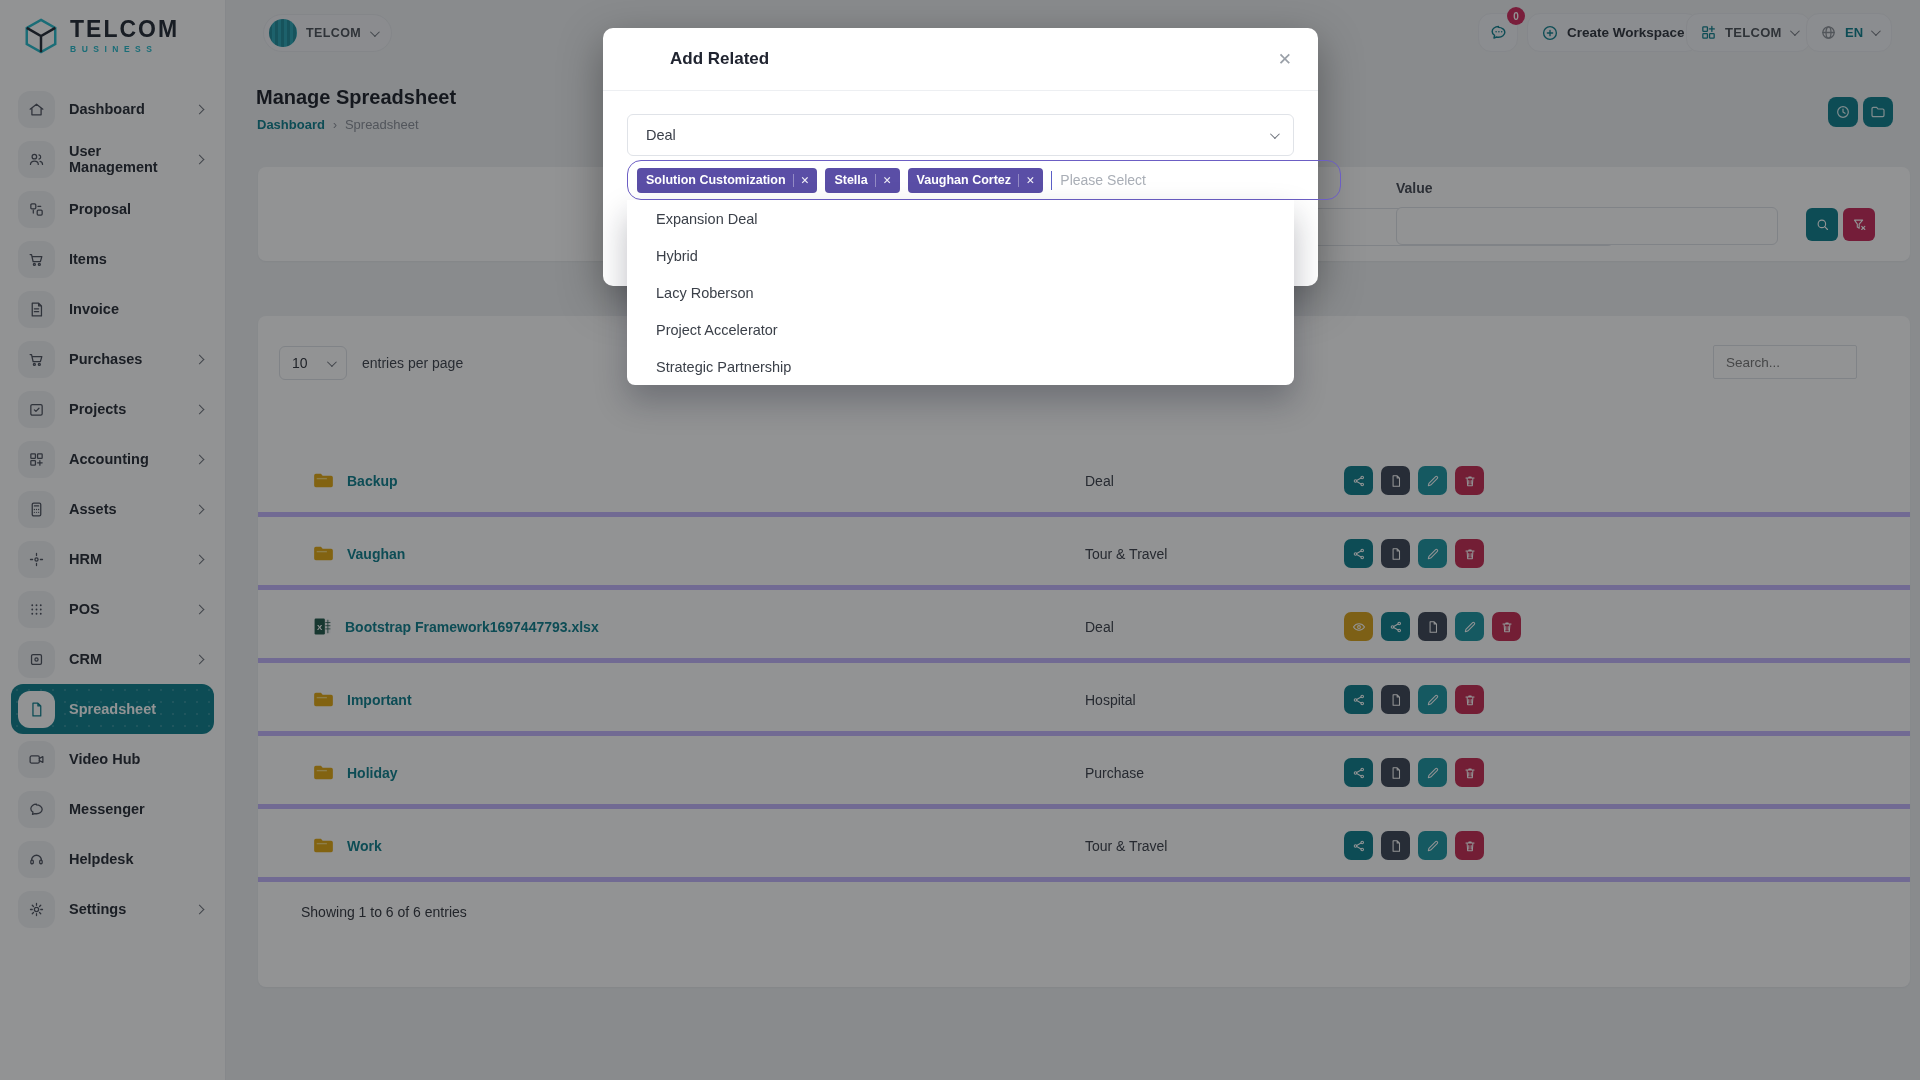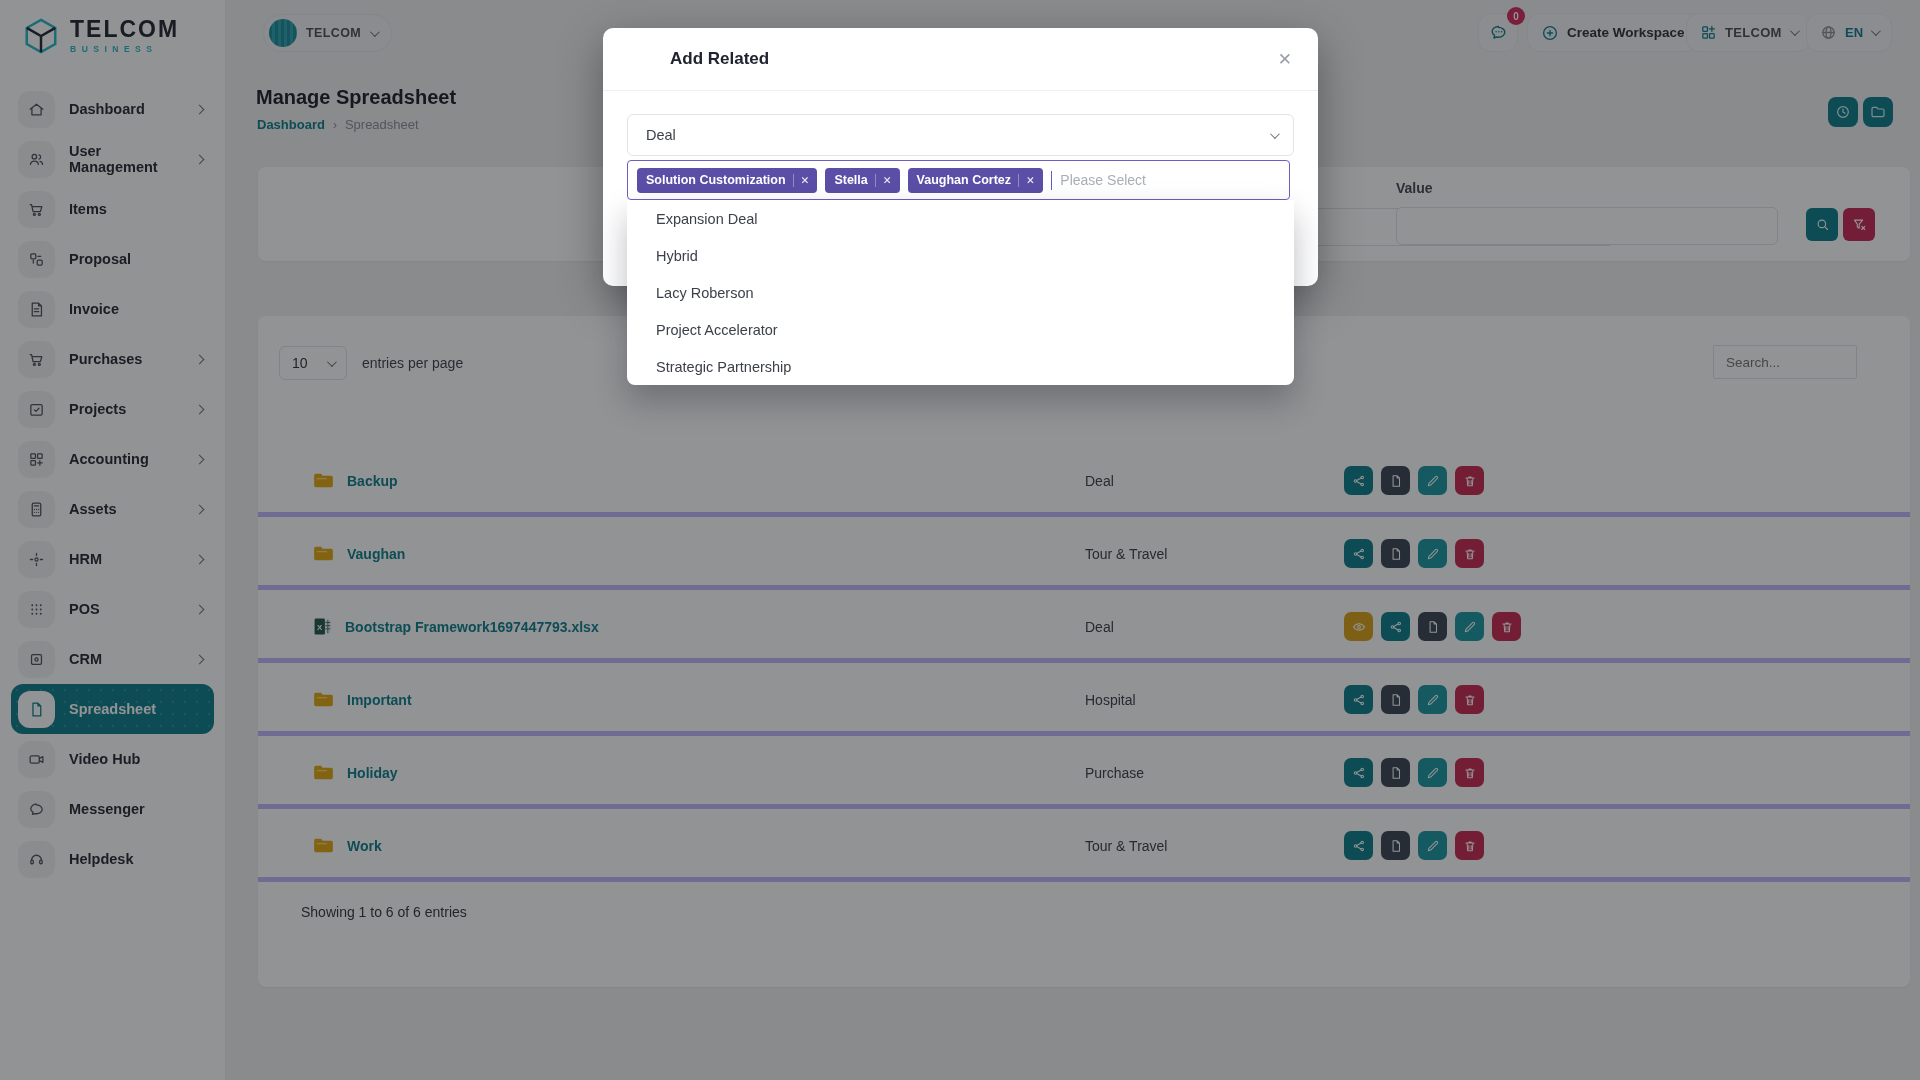--- a/index.html
+++ b/index.html
@@ -106,21 +106,21 @@
   .modal { position:absolute; left:603px; top:28px; width:715px; height:258px; background:#fff; border-radius:10px;
            z-index:60; box-shadow:0 14px 44px rgba(0,0,0,.35); }
   .modal-hd { height:63px; border-bottom:1px solid #edeff2; display:flex; align-items:center;
               justify-content:space-between; padding:0 26px; }
   .modal-title { font-size:17px; font-weight:700; color:#202430;margin-left:41px; }
   .modal-close { font-size:17px; color:#9aa0a8; cursor:pointer; line-height:1; background:none; border:none;
                  font-family:"Liberation Sans",sans-serif; }
   .deal-select { position:absolute; left:24px; top:86px; width:667px; height:42px; border:1px solid #e0e3e8; border-radius:6px;
                  display:flex; align-items:center; justify-content:space-between; padding:0 16px 0 18px; cursor:pointer; }
   .deal-select .v { font-size:14.5px; color:#3a3f49; }
-  .mselect { position:absolute; left:24px; top:132px; width:663px; height:40px; border:1.5px solid #6c5ec4; border-radius:4px;
+  .mselect { position:absolute; left:24px; top:132px; width:714px; height:40px; border:1.5px solid #6c5ec4; border-radius:14px;
              display:flex; align-items:center; gap:8px; padding:0 9px; }
   .tag { display:flex; align-items:center; background:#5a4ea6; border-radius:4px; height:25px; padding:0 0 0 9px; }
   .tag .t { font-size:12.5px; font-weight:600; color:#fff; }
   .tag .x { font-size:10.5px; color:rgba(255,255,255,.92); padding:0 8px 0 7px; margin-left:7px; height:13px; line-height:13px;
             border-left:1px solid rgba(255,255,255,.35); cursor:pointer; }
   .caret { width:1.5px; height:19px; background:#5b5fc7; }
   .ms-ph { font-size:14px; color:#a9aeb6; }
   .dd { position:absolute; left:627px; top:200px; width:667px; z-index:65; background:#fff; border-radius:0 0 8px 8px;
         box-shadow:0 16px 32px rgba(18,20,38,.28); overflow:hidden; }
   .dd-opt { height:37px; display:flex; align-items:center; padding-left:29px; font-size:14.5px; color:#3b4049; cursor:pointer; }
@@ -158,36 +158,36 @@
             <circle class="ic" cx="9" cy="8" r="3.2"></circle>
             <path class="ic" d="M3.5 19c0-3 2.5-4.8 5.5-4.8s5.5 1.8 5.5 4.8 M15.5 5.4a3.2 3.2 0 0 1 0 6.2 M17 14.6c2.2.5 3.5 2.2 3.5 4.4"></path>
           </svg>
         </span>
       <span class="nav-label">User Management</span>
         <span class="chev-r"></span>
     </div>
     <div class="nav-item">
       <span class="icon-chip">
           <svg width="17" height="17" viewBox="0 0 24 24">
+            <rect class="ic" x="4" y="4" width="7" height="7" rx="1.5"></rect>
+            <rect class="ic" x="13" y="13" width="7" height="7" rx="1.5"></rect>
+            <path class="ic" d="M14 7.5h4 M7.5 13v4"></path>
+          </svg>
+        </span>
+      <span class="nav-label">Proposal</span>
+    </div>
+    <div class="nav-item">
+      <span class="icon-chip">
+          <svg width="17" height="17" viewBox="0 0 24 24">
             <path class="ic" d="M3 5h2l2.2 10h10.3l2-7H6.2"></path>
             <circle class="ic" cx="9" cy="19" r="1.4"></circle>
             <circle class="ic" cx="16" cy="19" r="1.4"></circle>
           </svg>
         </span>
       <span class="nav-label">Items</span>
-    </div>
-    <div class="nav-item">
-      <span class="icon-chip">
-          <svg width="17" height="17" viewBox="0 0 24 24">
-            <rect class="ic" x="4" y="4" width="7" height="7" rx="1.5"></rect>
-            <rect class="ic" x="13" y="13" width="7" height="7" rx="1.5"></rect>
-            <path class="ic" d="M14 7.5h4 M7.5 13v4"></path>
-          </svg>
-        </span>
-      <span class="nav-label">Proposal</span>
     </div>
     <div class="nav-item">
       <span class="icon-chip">
           <svg width="17" height="17" viewBox="0 0 24 24">
             <path class="ic" d="M6 3h9l4 4v14H6z M15 3v4h4 M9 11h6 M9 15h6"></path>
           </svg>
         </span>
       <span class="nav-label">Invoice</span>
     </div>
     <div class="nav-item">
@@ -299,20 +299,30 @@
     </div>
     <div class="nav-item">
       <span class="icon-chip">
           <svg width="17" height="17" viewBox="0 0 24 24">
             <path class="ic" d="M5 13a7 7 0 0 1 14 0"></path>
             <rect class="ic" x="4" y="13" width="3.5" height="5" rx="1.5"></rect>
             <rect class="ic" x="16.5" y="13" width="3.5" height="5" rx="1.5"></rect>
           </svg>
         </span>
       <span class="nav-label">Helpdesk</span>
+    </div>
+    <div class="nav-item">
+      <span class="icon-chip">
+          <svg width="17" height="17" viewBox="0 0 24 24">
+            <circle class="ic" cx="12" cy="12" r="3"></circle>
+            <path class="ic" d="M12 3.5v2.5 M12 18v2.5 M3.5 12H6 M18 12h2.5 M6 6l1.8 1.8 M16.2 16.2 18 18 M18 6l-1.8 1.8 M7.8 16.2 6 18"></path>
+          </svg>
+        </span>
+      <span class="nav-label">Settings</span>
+        <span class="chev-r"></span>
     </div>
   </div>
 </div>
 
 <div class="abs ws-chip">
   <span class="ws-avatar"></span>
   <span class="ws-name">TELCOM</span>
   <span class="chev-d"></span>
 </div>
 

